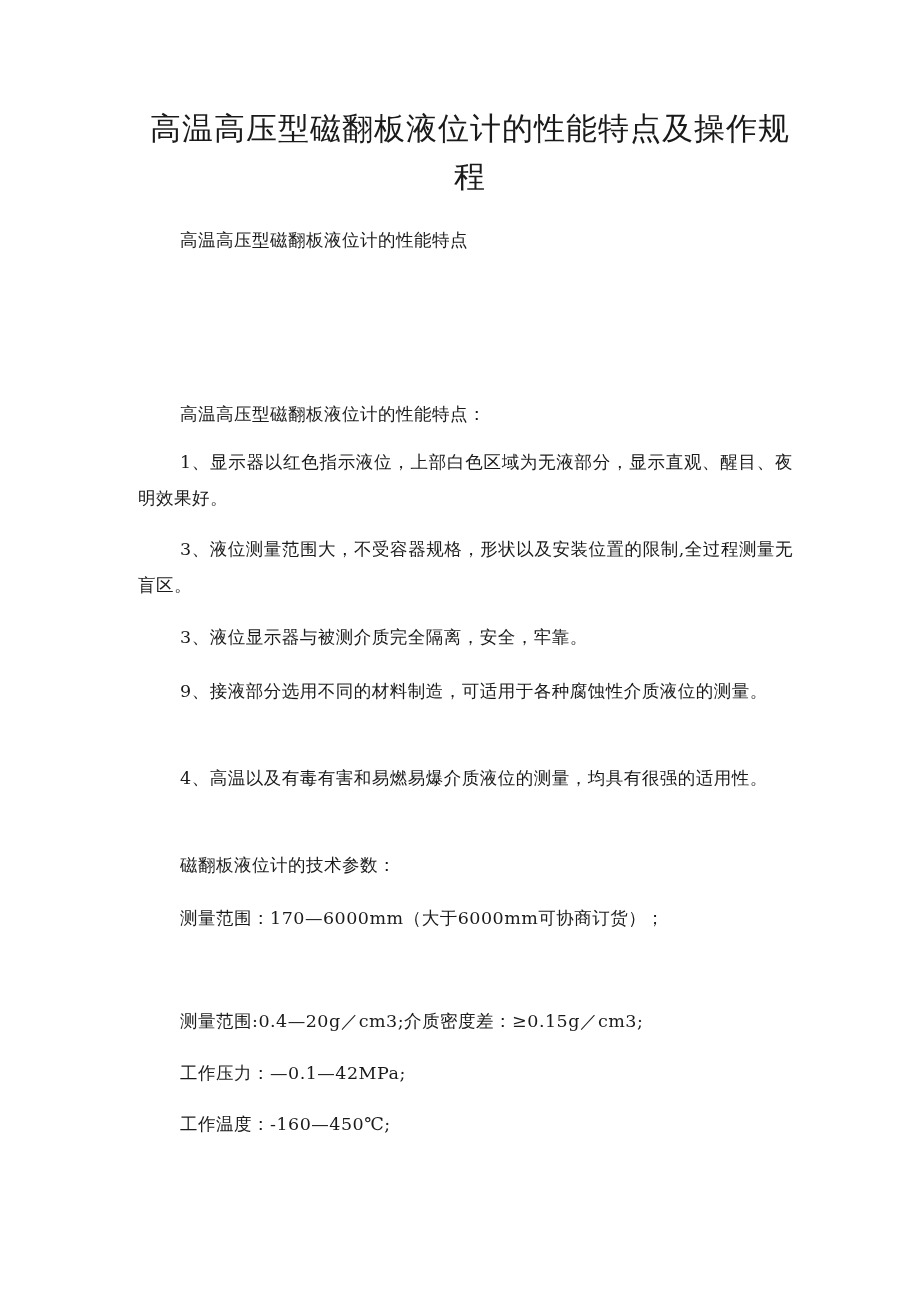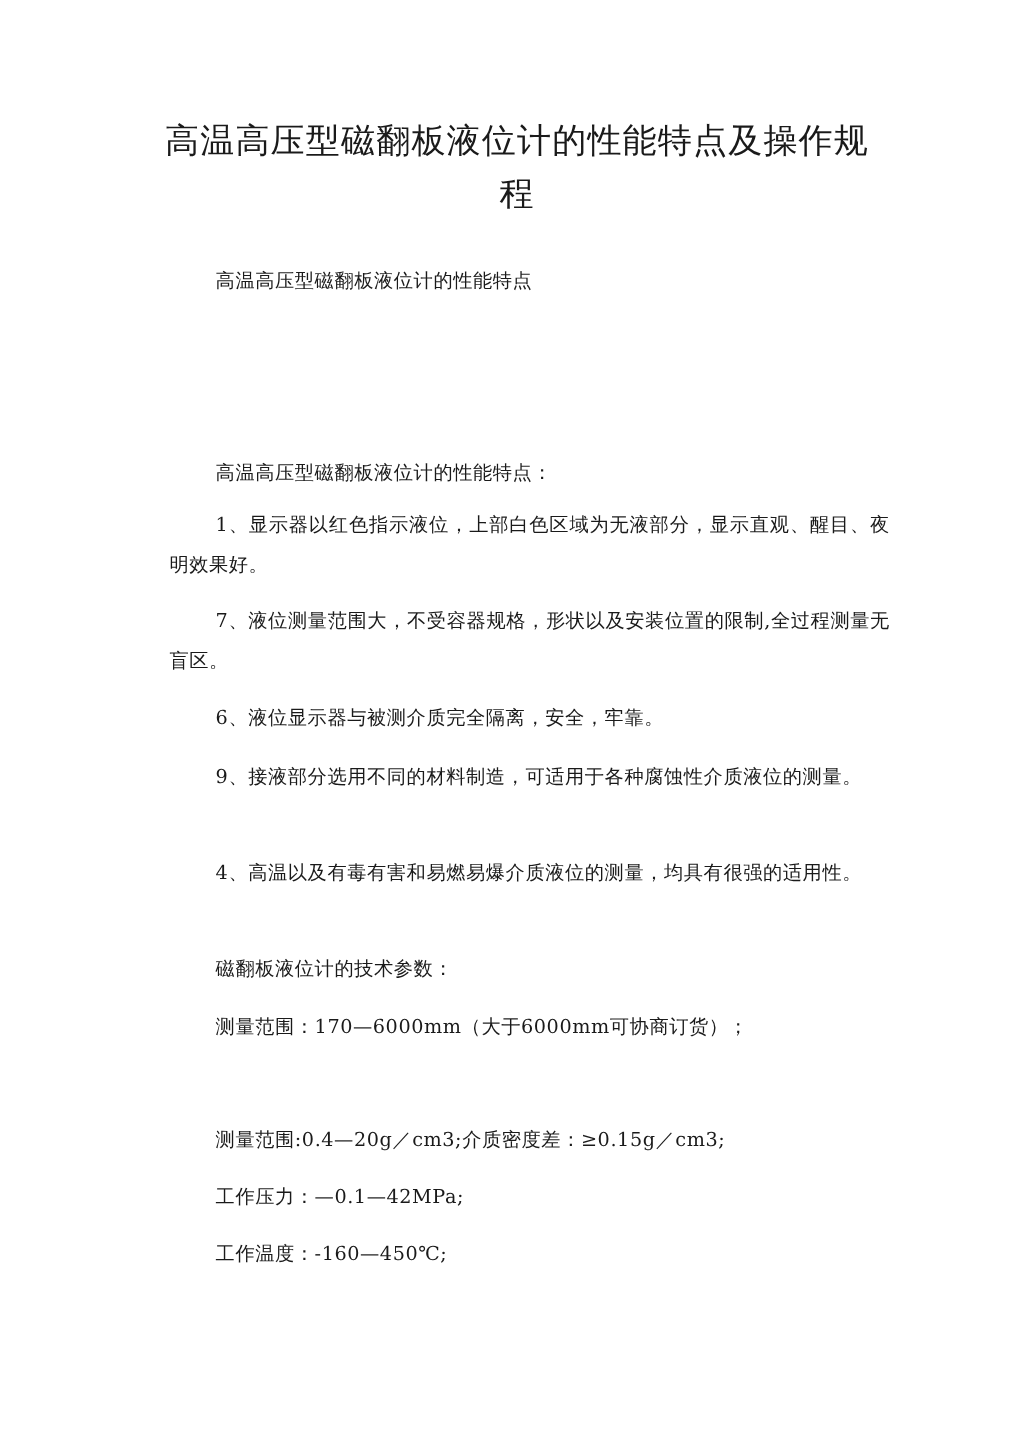--- a/index.html
+++ b/index.html
@@ -33,21 +33,21 @@
       font-weight: normal;
       letter-spacing: 1px;
       margin: 0;
     }
     .p {
       position: absolute;
       left: 138px;
       width: 655px;
       font-size: 17.5px;
       line-height: 36px;
-      margin: 16px;
+      margin: 0;
       text-align: justify;
       text-align-last: left;
       letter-spacing: 0.5px;
     }
     .indent {
       text-indent: 42px;
     }
   </style>
 </head>
 <body>
@@ -56,23 +56,23 @@
 
   <h1 class="title">高温高压型磁翻板液位计的性能特点及操作规程</h1>
 
   <p class="p indent" style="top:222px;">高温高压型磁翻板液位计的性能特点</p>
 
 
   <p class="p indent" style="top:396px;">高温高压型磁翻板液位计的性能特点：</p>
 
   <p class="p indent" style="top:444px;">1、显示器以红色指示液位，上部白色区域为无液部分，显示直观、醒目、夜明效果好。</p>
 
-  <p class="p indent" style="top:531px;">7、液位测量范围大，不受容器规格，形状以及安装位置的限制,全过程测量无盲区。</p>
+  <p class="p indent" style="top:531px;">3、液位测量范围大，不受容器规格，形状以及安装位置的限制,全过程测量无盲区。</p>
 
-  <p class="p indent" style="top:619px;">6、液位显示器与被测介质完全隔离，安全，牢靠。</p>
+  <p class="p indent" style="top:619px;">3、液位显示器与被测介质完全隔离，安全，牢靠。</p>
 
   <p class="p indent" style="top:673px;">9、接液部分选用不同的材料制造，可适用于各种腐蚀性介质液位的测量。</p>
 
   <p class="p indent" style="top:760px;">4、高温以及有毒有害和易燃易爆介质液位的测量，均具有很强的适用性。</p>
 
   <p class="p indent" style="top:847px;">磁翻板液位计的技术参数：</p>
 
   <p class="p indent" style="top:900px;">测量范围：170—6000mm（大于6000mm可协商订货）；</p>
 
 

